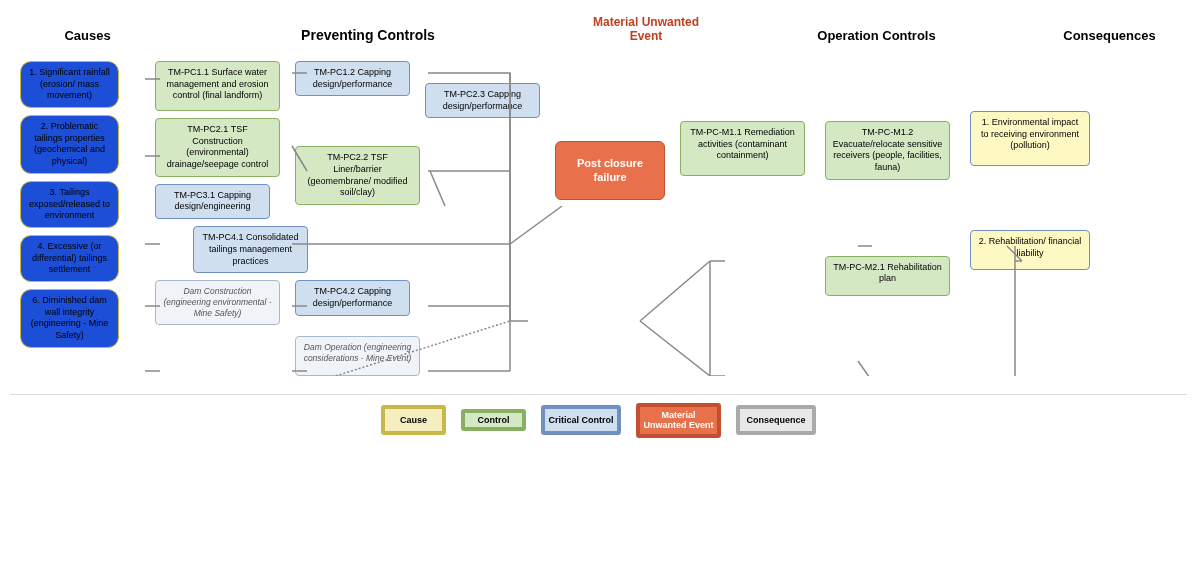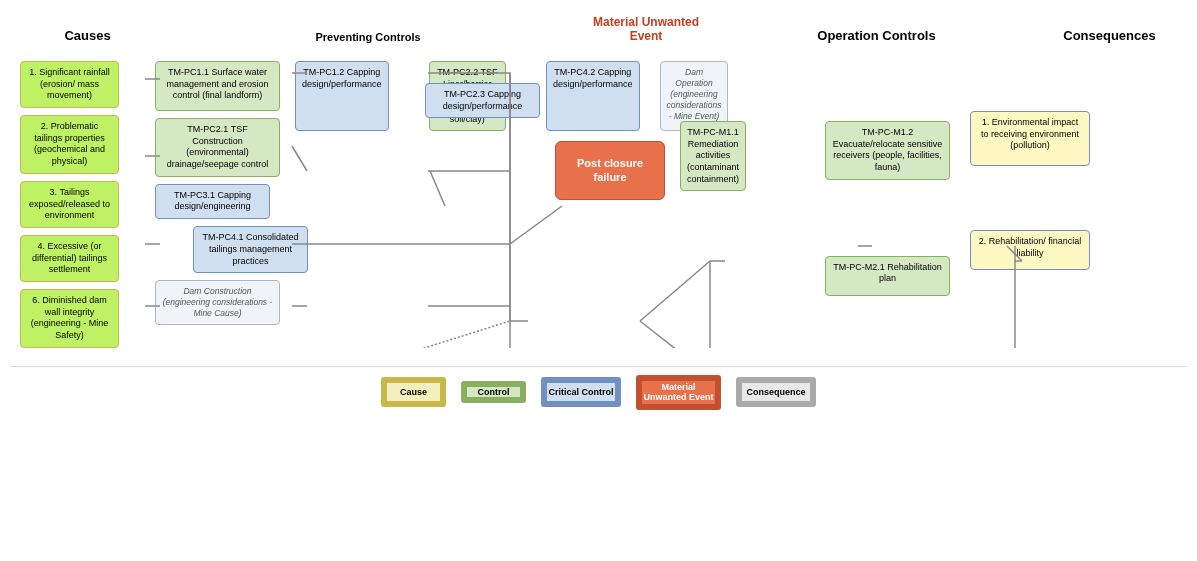--- a/index.html
+++ b/index.html
@@ -20,23 +20,24 @@
 
     .box {
       border: 1px solid #aaa;
       border-radius: 4px;
       padding: 5px 6px;
       text-align: center;
       font-size: 9px;
       line-height: 1.3;
     }
     .box-cause {
-      background: #bef264;
+      background: #1d4ed8;
       border-color: #c8b84a;
       width: 99px;
+      border-radius: 11px;
     }
     .box-control {
       background: #d4e8c4;
       border-color: #88b060;
       width: 125px;
     }
     .box-critical {
       background: #d0dff0;
       border-color: #7090c0;
       width: 115px;
@@ -77,21 +78,21 @@
     }
     .legend-item {
       display: flex;
       align-items: center;
       gap: 5px;
       font-size: 10px;
     }
     .legend-box {
       width: 60px;
       height: 28px;
-      border: 6px solid #3b82f6;
+      border: 4px solid #3b82f6;
       border-radius: 3px;
       display: flex;
       align-items: center;
       justify-content: center;
       text-align: center;
       font-size: 9px;
       font-weight: bold;
     }
 
     svg.connectors {
@@ -123,21 +124,21 @@
     .preventing1-col {
       display: flex;
       flex-direction: column;
       gap: 7px;
       width: 130px;
       flex-shrink: 0;
       margin-left: 5px;
     }
     .preventing2-col {
       display: flex;
-      flex-direction: row;
+      flex-direction: column;
       gap: 20px;
       width: 120px;
       flex-shrink: 0;
       margin-left: 5px;
     }
     .preventing3-col {
       display: flex;
       flex-direction: column;
       gap: 7px;
       width: 115px;
@@ -149,27 +150,26 @@
       flex-direction: column;
       align-items: center;
       justify-content: center;
       width: 120px;
       flex-shrink: 0;
       margin-left: 5px;
       padding-top: 80px;
     }
     .mitigating1-col {
       display: flex;
-      flex-direction: row;
+      flex-direction: column;
       gap: 7px;
       width: 135px;
       flex-shrink: 0;
       margin-left: 5px;
       padding-top: 60px;
-      align-items: center;
     }
     .mitigating2-col {
       display: flex;
       flex-direction: column;
       gap: 7px;
       width: 135px;
       flex-shrink: 0;
       margin-left: 5px;
       padding-top: 60px;
     }
@@ -193,21 +193,21 @@
 </head>
 <body>
 
 <div class="diagram-container">
 
   <div style="display:flex; justify-content:space-between; padding: 5px 15px 8px 15px; align-items:flex-end;">
     <div style="width:125px; text-align:center;">
       <span style="font-size:13px; font-weight:bold;">Causes</span>
     </div>
     <div style="width:375px; text-align:center;">
-      <span style="font-size:11px; font-weight:bold;">Preventing Controls</span>
+      <span style="font-size:14px; font-weight:bold;">Preventing Controls</span>
     </div>
     <div style="width:120px; text-align:center;">
       <span style="font-size:12px; font-weight:bold; color:#c04020;">Material Unwanted Event</span>
     </div>
     <div style="width:280px; text-align:center;">
       <span style="font-size:13px; font-weight:bold;">Operation Controls</span>
     </div>
     <div style="width:125px; text-align:center;">
       <span style="font-size:13px; font-weight:bold;">Consequences</span>
     </div>
@@ -299,21 +299,21 @@
         <div class="box box-control" style="min-height:50px;">
           <span>TM-PC2.1 TSF Construction (environmental) drainage/seepage control</span>
         </div>
         <div class="box box-critical" style="min-height:35px;">
           <span>TM-PC3.1 Capping design/engineering</span>
         </div>
         <div class="box box-critical" style="min-height:35px;margin-left:38px;">
           <span>TM-PC4.1 Consolidated tailings management practices</span>
         </div>
         <div class="box box-italic" style="min-height:40px;">
-          <span>Dam Construction (engineering considerations - Mine Cause)</span>
+          <span>Dam Construction (engineering environmental - Mine Safety)</span>
         </div>
       </div>
 
       <div class="preventing2-col">
         <div class="box box-critical" style="min-height:35px;">
           <span>TM-PC1.2 Capping design/performance</span>
         </div>
         <div style="height:10px;"></div>
         <div class="box box-control" style="min-height:45px;">
           <span>TM-PC2.2 TSF Liner/barrier (geomembrane/ modified soil/clay)</span>

